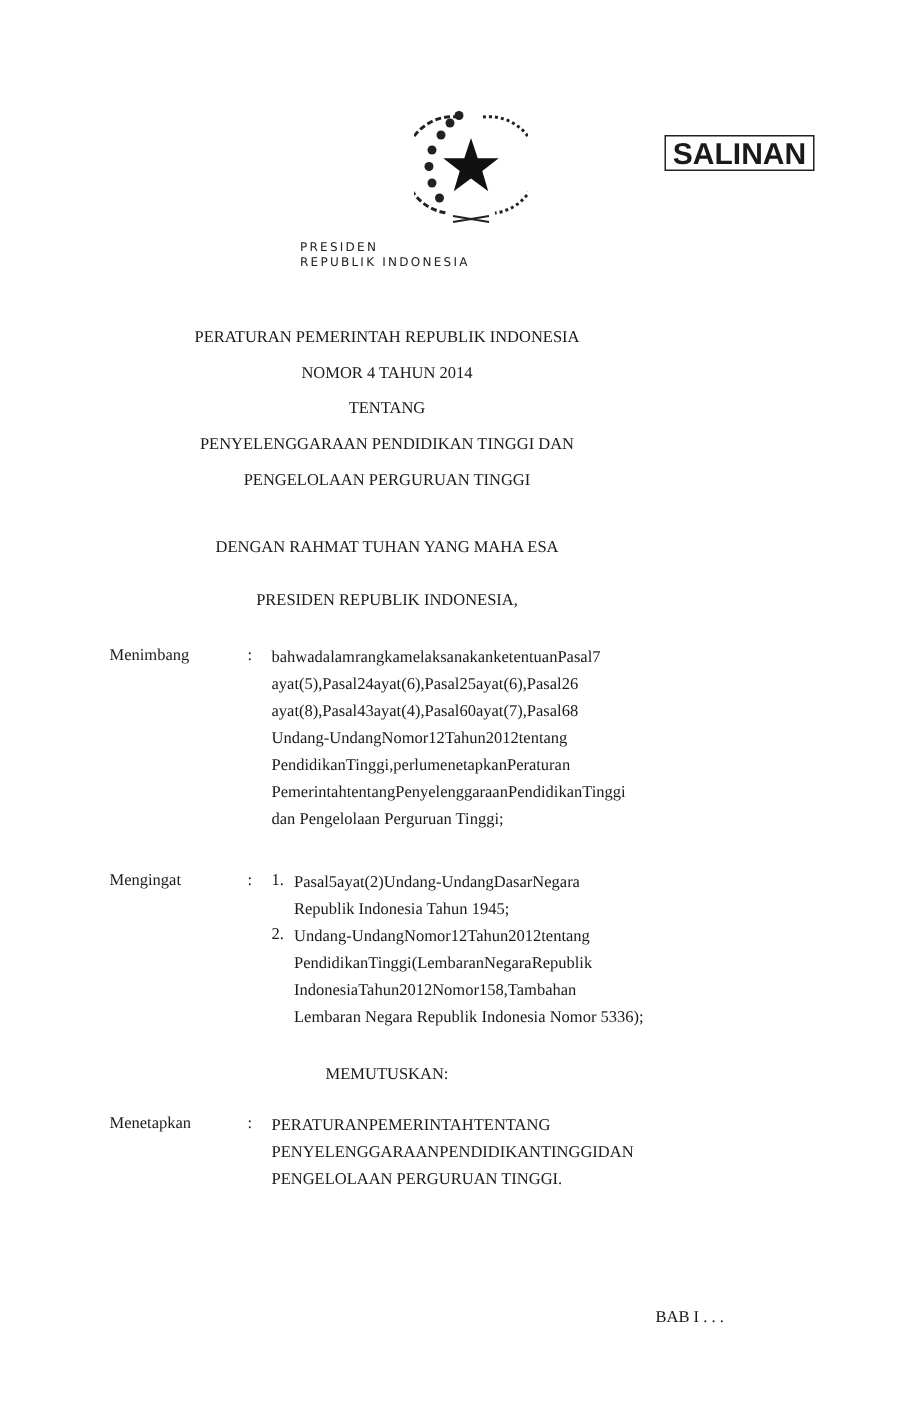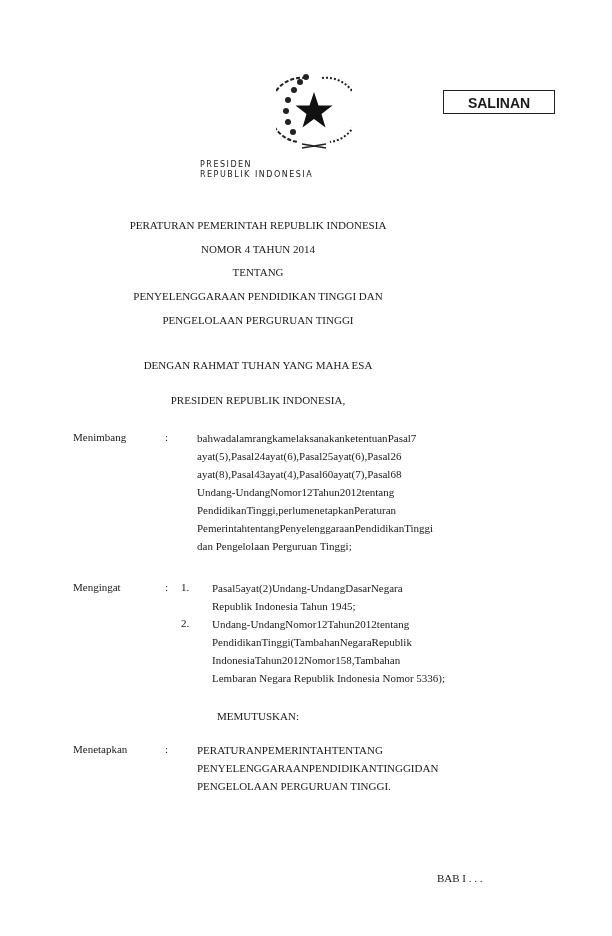--- a/index.html
+++ b/index.html
@@ -1,30 +1,30 @@
 <!DOCTYPE html>
 <html><head>
 <meta charset="utf-8">
 <style>
   html, body { margin:0; padding:0; background:#fff; }
   body { width:612px; height:936px; position:relative; overflow:hidden; color:#1a1a1a;
          font-family:"DejaVu Serif", "Liberation Serif", serif; }
   .abs { position:absolute; }
   .emblem { left:276px; top:70px; width:76px; height:80px; }
-  .salinan { left:443px; top:90px; width:112px; height:24px; border:1px solid #222;
-             font-family:"Liberation Sans", sans-serif; font-weight:bold; font-size:14px;
+  .salinan { left:443px; top:90px; width:100px; height:24px; border:1px solid #222;
+             font-family:"Liberation Sans", sans-serif; font-weight:bold; font-size:20px;
              text-align:center; line-height:24px; box-sizing:border-box; }
   .pres { left:200px; width:212px; text-align:left; font-family:"DejaVu Sans", sans-serif;
           font-size:8px; letter-spacing:1.5px; color:#222; }
   .ctr { left:0; width:516px; text-align:center; font-size:11px; font-family:"Liberation Serif", serif; }
   .lbl { left:73px; font-size:11px; font-family:"Liberation Serif", serif; }
   .colon { left:165px; font-size:11px; font-family:"Liberation Serif", serif; }
   .para { left:181px; width:346px; font-size:11px; line-height:18px; text-align:justify;
           font-family:"Liberation Serif", serif; }
-  .para .ln { display:block; text-align-last:justify; white-space:nowrap;margin-left:16px; }
+  .para .ln { display:block; text-align-last:justify; white-space:nowrap; }
   .para .ln.last { text-align-last:left; }
   .ln-j { display:flex; justify-content:space-between; }
   .num { left:181px; font-size:11px; font-family:"Liberation Serif", serif; }
   .item { left:196px; width:331px; font-size:11px; line-height:18px; font-family:"Liberation Serif", serif; }
   .footer { left:437px; top:872px; font-size:11px; font-family:"Liberation Serif", serif; }
 </style>
 </head>
 <body>
 
 <div class="abs emblem">
@@ -76,21 +76,21 @@
 <div class="abs lbl" style="top:581px">Mengingat</div>
 <div class="abs colon" style="top:581px">:</div>
 <div class="abs num" style="top:581px">1.</div>
 <div class="abs para item" style="top:579px">
   <span class="ln ln-j"><span>Pasal</span><span>5</span><span>ayat</span><span>(2)</span><span>Undang-Undang</span><span>Dasar</span><span>Negara</span></span>
   <span class="ln last">Republik Indonesia Tahun 1945;</span>
 </div>
 <div class="abs num" style="top:617px">2.</div>
 <div class="abs para item" style="top:615px">
   <span class="ln ln-j"><span>Undang-Undang</span><span>Nomor</span><span>12</span><span>Tahun</span><span>2012</span><span>tentang</span></span>
-  <span class="ln ln-j"><span>Pendidikan</span><span>Tinggi</span><span>(Tambahan</span><span>Negara</span><span>Republik</span></span>
+  <span class="ln ln-j"><span>Pendidikan</span><span>Tinggi</span><span>(Lembaran</span><span>Negara</span><span>Republik</span></span>
   <span class="ln ln-j"><span>Indonesia</span><span>Tahun</span><span>2012</span><span>Nomor</span><span>158,</span><span>Tambahan</span></span>
   <span class="ln last">Lembaran Negara Republik Indonesia Nomor 5336);</span>
 </div>
 
 <div class="abs ctr" style="top:710px">MEMUTUSKAN:</div>
 
 <div class="abs lbl" style="top:743px">Menetapkan</div>
 <div class="abs colon" style="top:743px">:</div>
 <div class="abs para" style="top:741px">
   <span class="ln ln-j"><span>PERATURAN</span><span>PEMERINTAH</span><span>TENTANG</span></span>

